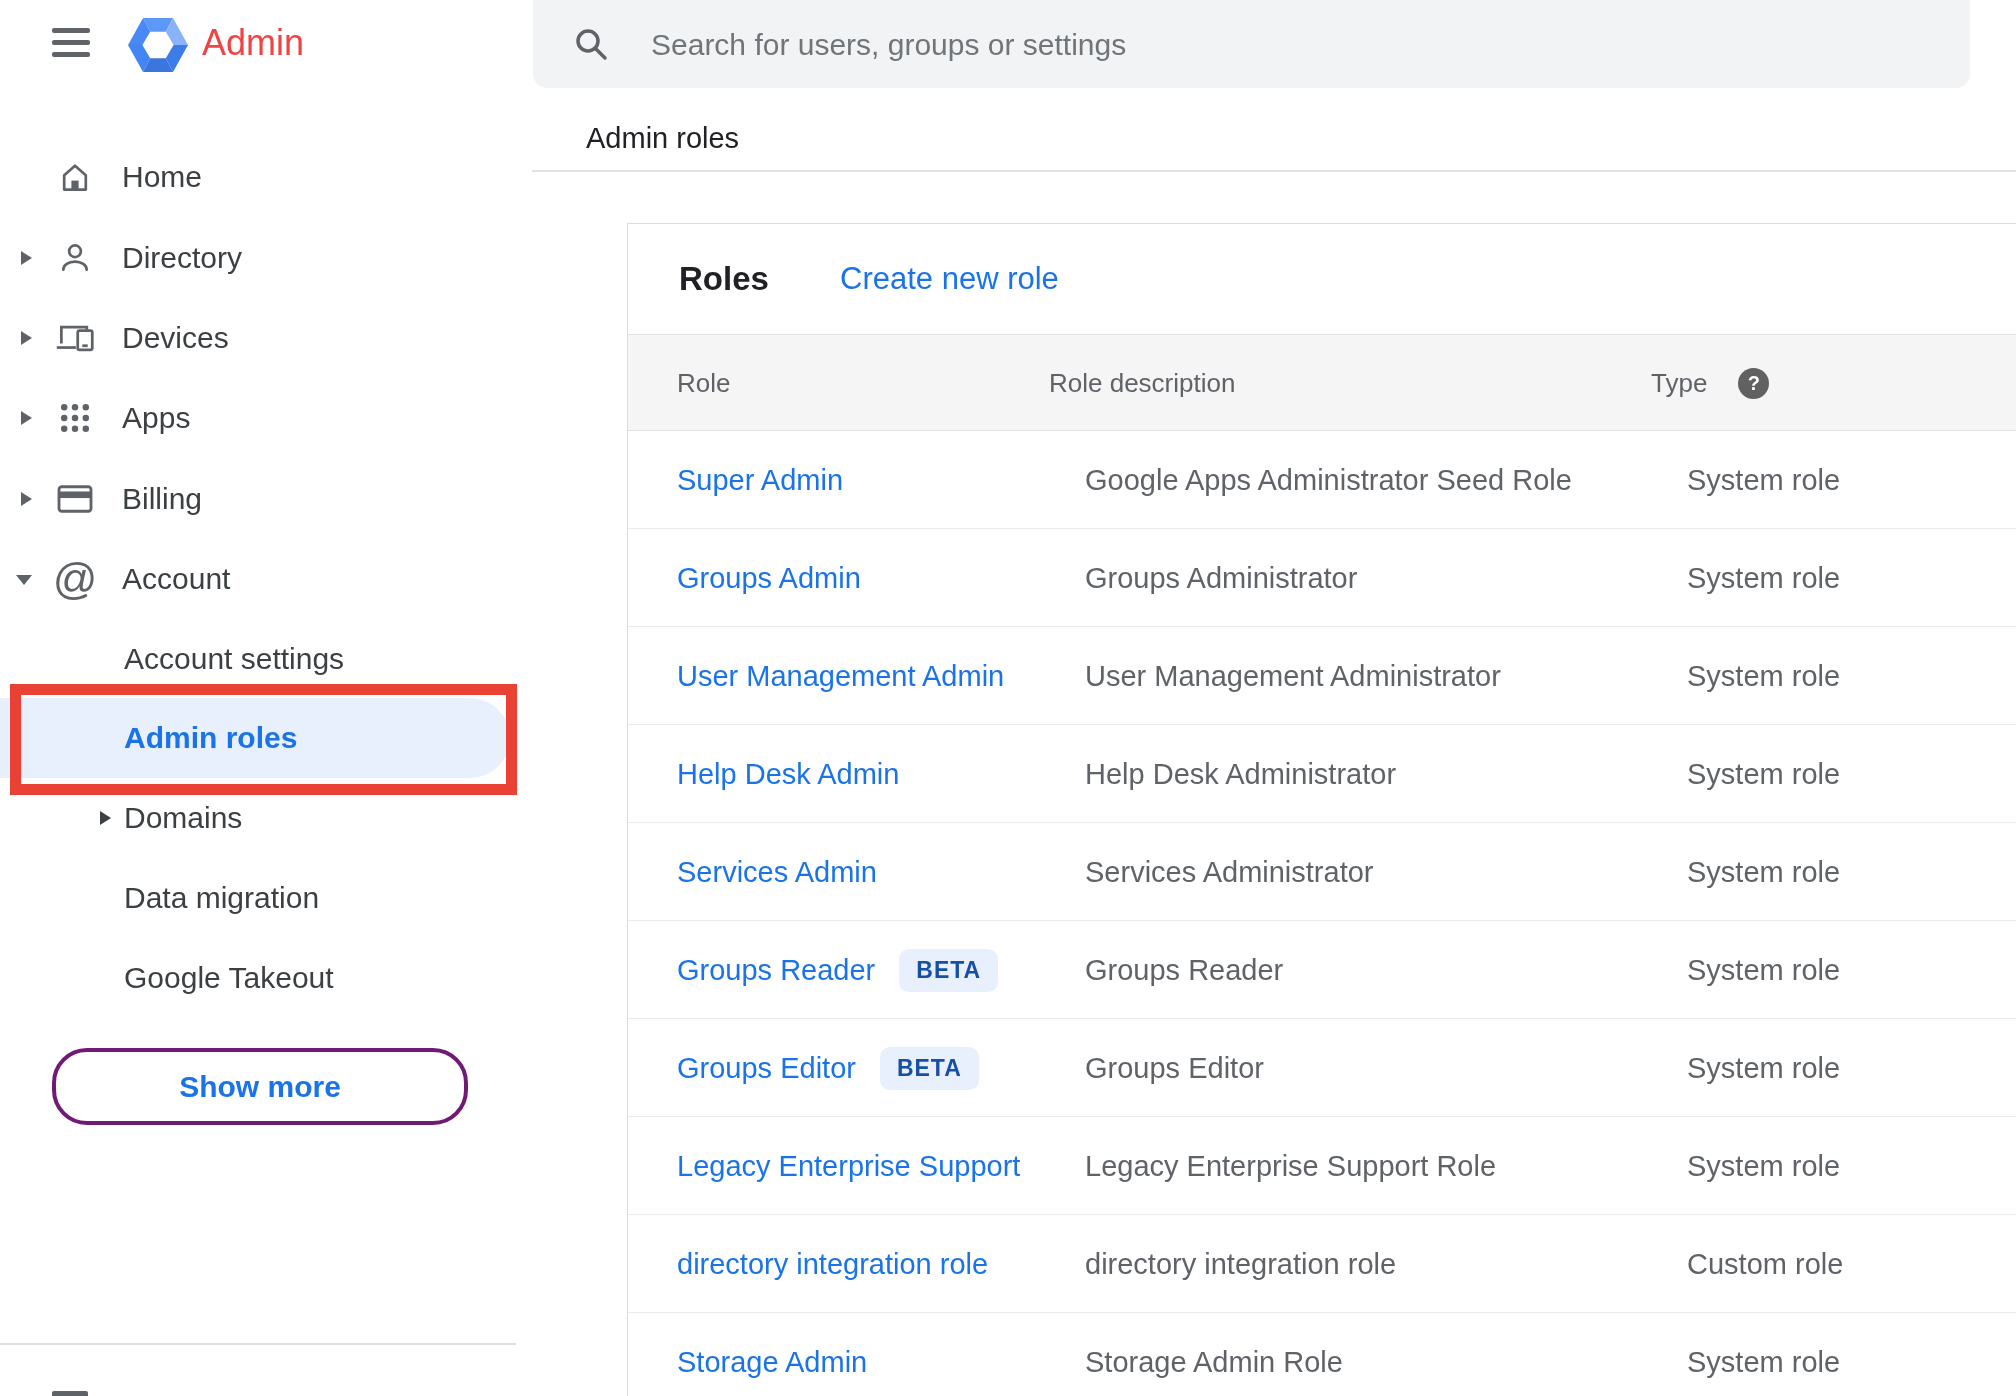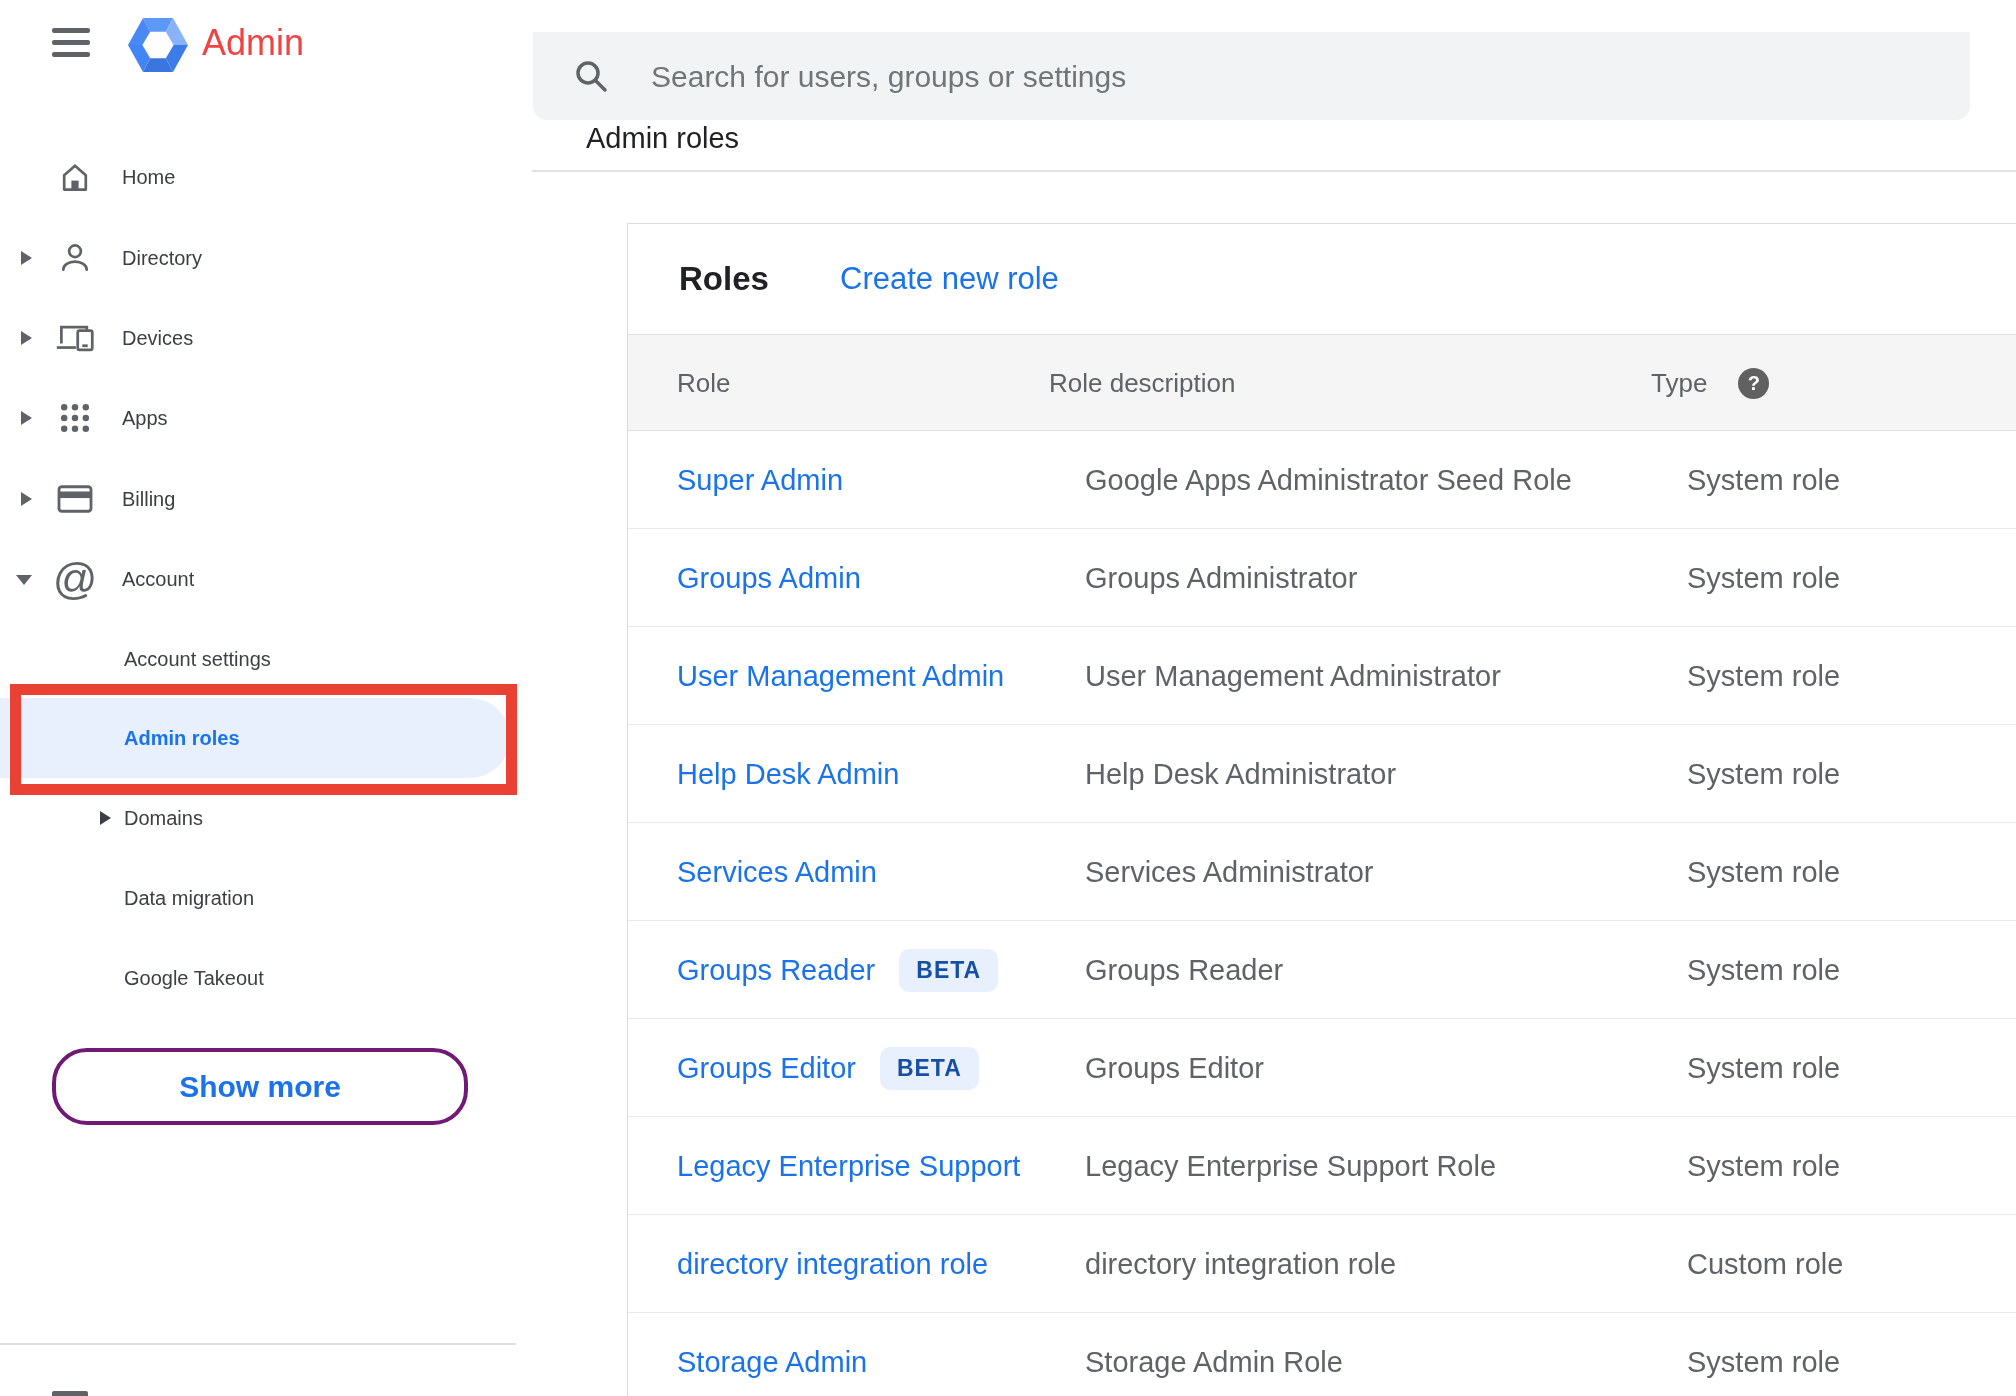--- a/index.html
+++ b/index.html
@@ -22,38 +22,38 @@
   .nav-item{position:absolute;left:0;width:532px;height:80px;cursor:pointer;}
   .nav-arrow-r{position:absolute;left:21px;top:33px;width:0;height:0;
     border-left:11px solid #5f6368;border-top:7px solid transparent;border-bottom:7px solid transparent;}
   .nav-arrow-d{position:absolute;left:16px;top:36px;width:0;height:0;
     border-top:10px solid #5f6368;border-left:8px solid transparent;border-right:8px solid transparent;}
   .nav-arrow-sub{position:absolute;left:100px;top:33px;width:0;height:0;
     border-left:11px solid #3c4043;border-top:7px solid transparent;border-bottom:7px solid transparent;}
   .nav-icon{position:absolute;left:55px;top:20px;width:40px;height:40px;
     display:flex;align-items:center;justify-content:center;}
   .nav-label{position:absolute;left:122px;top:0;height:80px;display:flex;align-items:center;
-    font-size:20px;color:#3c4043;}
+    font-size:30px;color:#3c4043;}
   .nav-label.sub{left:124px;}
   .nav-label.selected{color:#1a73e8;font-weight:bold;}
   .at-glyph{font-size:44px;color:#5f6368;line-height:40px;}
   .selected-pill{position:absolute;left:0;top:698px;width:510px;height:80px;
     background:#e8f0fe;border-radius:0 40px 40px 0;}
   .show-more{position:absolute;left:52px;top:1048px;width:408px;height:69px;
     border:4px solid #701a75;border-radius:35px;background:#fff;
     display:flex;align-items:center;justify-content:center;
     font-size:30px;color:#1a73e8;font-weight:bold;cursor:pointer;}
   .sidebar-divider{position:absolute;left:0;top:1343px;width:516px;height:2px;background:#e0e0e0;}
   .bottom-sliver{position:absolute;left:52px;top:1391px;width:36px;height:8px;border-radius:2px;background:#5f6368;}
   
   .red-box{position:absolute;left:10px;top:684px;width:507px;height:111px;
     border:11px solid #e94235;box-sizing:border-box;pointer-events:none;z-index:50;}
   
   .search-field{position:absolute;left:533px;top:0;width:1437px;height:88px;
-    background:#f1f3f4;border-radius:0 0 14px 14px;display:flex;align-items:center;margin-top:32px;}
+    background:#f1f3f4;border-radius:0 0 14px 14px;display:flex;align-items:center;}
   .search-icon{position:absolute;left:40px;top:26px;width:36px;height:36px;}
   .search-input{position:absolute;left:116px;top:0;width:1280px;height:88px;border:none;outline:none;
     background:transparent;font-size:30px;color:#3c4043;font-family:inherit;}
   .search-input::placeholder{color:#70757a;opacity:1;}
   .breadcrumb{position:absolute;left:586px;top:122px;font-size:29px;color:#202124;}
   .top-divider{position:absolute;left:532px;top:170px;width:1484px;height:2px;background:#dfe1e5;}
   
   .card{position:absolute;left:627px;top:223px;width:1395px;height:1180px;background:#fff;
     border-top:1px solid #dadce0;border-left:1px solid #dadce0;box-sizing:border-box;}
   .card-head{position:absolute;left:0;top:0;width:100%;height:110px;}

